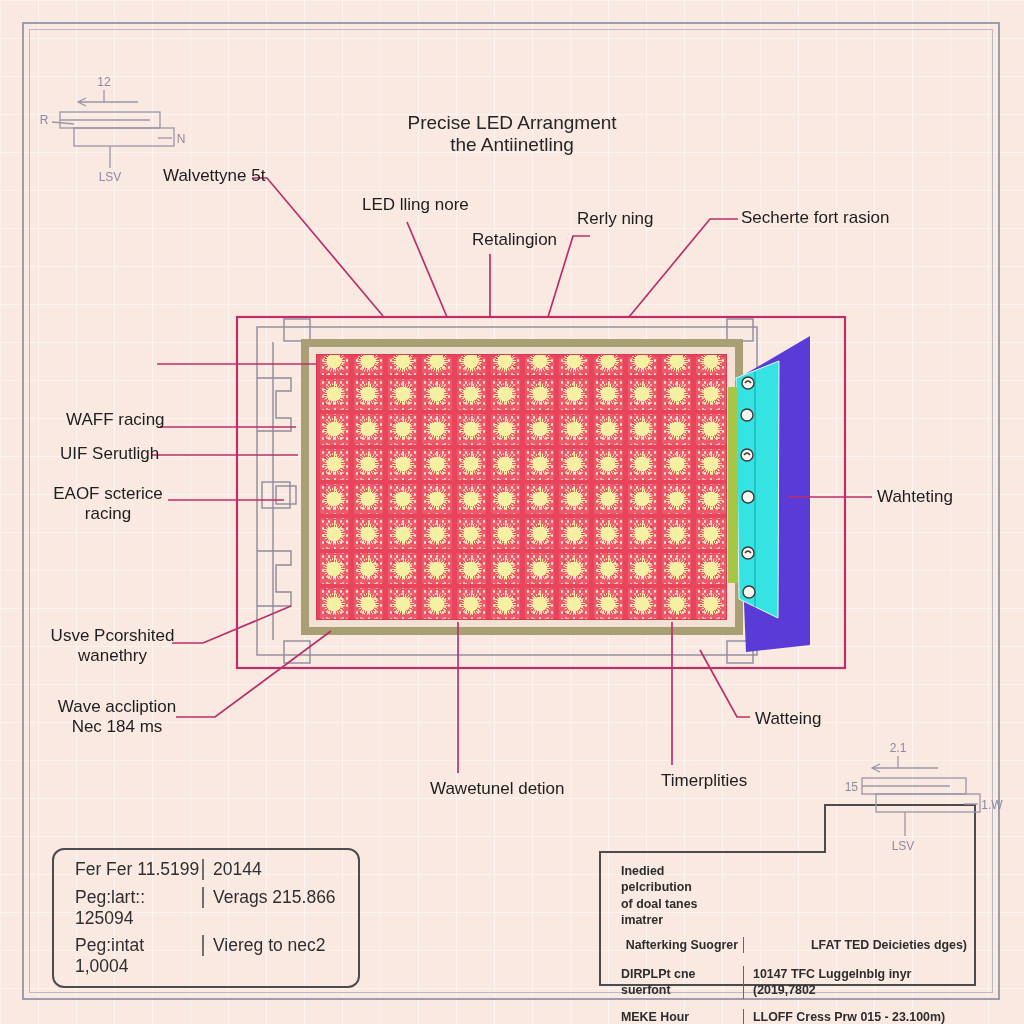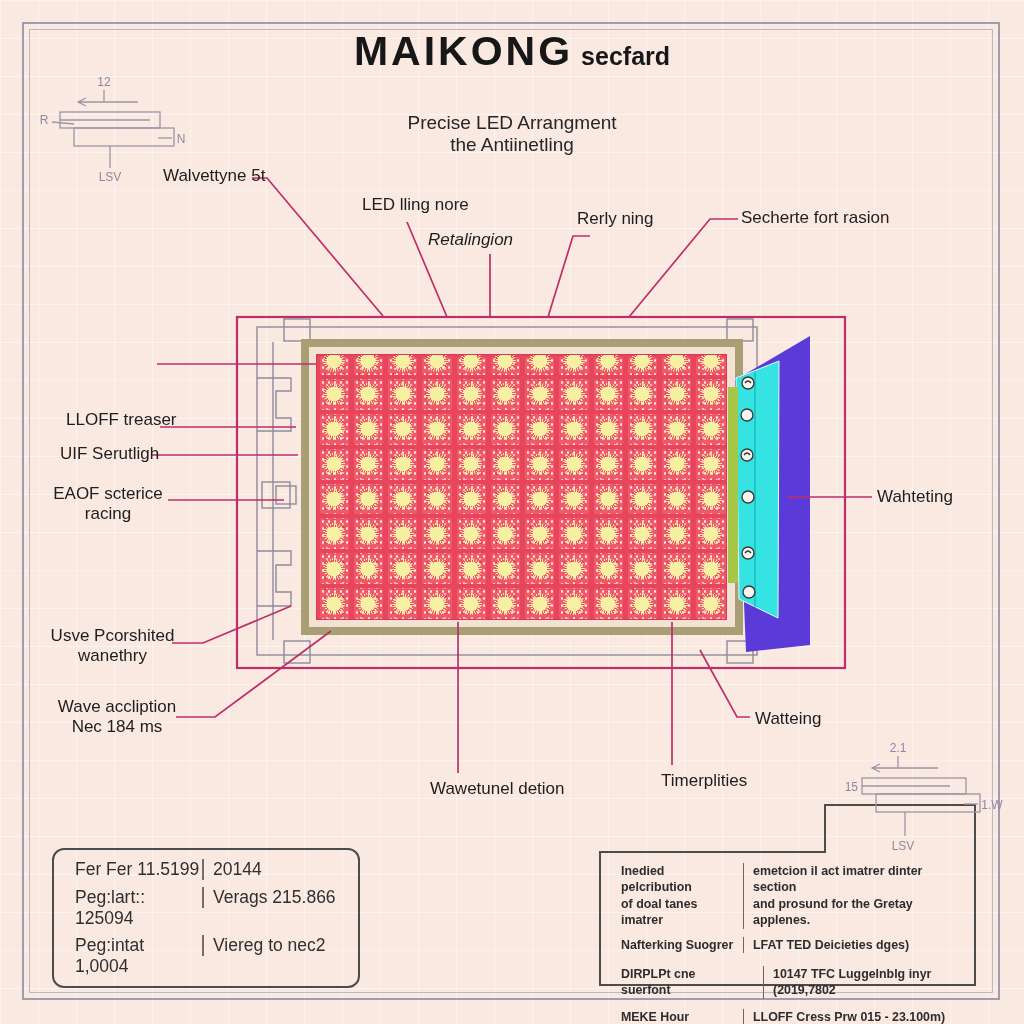--- a/index.html
+++ b/index.html
@@ -19,21 +19,21 @@
 
   #title{position:absolute;left:0;right:0;top:28px;text-align:center;white-space:nowrap;}
   #title .brand{font-size:41px;font-weight:bold;letter-spacing:3px;color:#171717;}
   #title .suffix{font-size:25px;font-weight:bold;color:#171717;margin-left:8px;}
   #subtitle{position:absolute;left:0;right:0;top:112px;text-align:center;font-size:19px;line-height:1.18;color:#262626;white-space:pre-line;}
 
   .lbl{position:absolute;font-size:17px;line-height:1.2;color:#1e1e1e;white-space:pre-line;}
   .ctr{text-align:center;}
   #lbl-walvettyne{left:163px;top:166px;}
   #lbl-led-lling{left:362px;top:195px;}
-  #lbl-retalingion{left:428px;top:230px;font-style:italic;}
+  #lbl-retalingion{left:472px;top:230px;}
   #lbl-rerly{left:577px;top:209px;}
   #lbl-secherte{left:741px;top:208px;}
   #lbl-poor{left:55px;top:348px;width:115px;}
   #lbl-waff{left:66px;top:410px;}
   #lbl-uif{left:60px;top:444px;}
   #lbl-eaof{left:48px;top:484px;width:120px;}
   #lbl-usve{left:45px;top:626px;width:135px;}
   #lbl-wave{left:52px;top:697px;width:130px;}
   #lbl-wahteting{left:877px;top:487px;}
   #lbl-wawetunel{left:430px;top:779px;}
@@ -77,35 +77,32 @@
   .lt-b{border-left:2px solid #6f6f6f;padding-left:9px;}
 
   
   #right-table{
     position:absolute;left:600px;top:852px;width:375px;height:133px;box-sizing:border-box;
     padding:11px 8px 0 21px;font-size:12.4px;font-weight:700;color:#2d2d2d;
   }
   .rt-row{display:flex;line-height:1.32;}
   .rt-a{width:117px;flex:none;white-space:pre-line;}
   .rt-b{flex:1;border-left:1.5px solid #666;padding-left:9px;margin-left:5px;white-space:pre-line;}
-  .rt-2{margin-top:8px;}
-  .rt-3{margin-top:13px;gap:20px;}
+  .rt-2{margin-top:8px;text-align:right;}
+  .rt-3{margin-top:13px;}
   .rt-4{margin-top:10px;}
 </style>
 </head>
 <body>
 
 <div id="page">
 
   <div class="border-outer"></div>
   <div class="border-inner"></div>
 
-  <div id="title">
-    <span class="brand">MAIKONG</span><span class="suffix">secfard</span>
-  </div>
   <div id="subtitle">Precise LED Arrangment
 the Antiinetling</div>
 
   <svg class="overlay" width="1024" height="1024" viewBox="0 0 1024 1024">
 
     <g stroke="#8f8a9b" stroke-width="1.4" fill="none">
       <rect x="257" y="327" width="500" height="328"></rect>
       <line x1="273" y1="342" x2="273" y2="640"></line>
       <rect x="284" y="319" width="26" height="22"></rect>
       <rect x="727" y="319" width="26" height="22"></rect>
@@ -381,21 +378,21 @@
       <span class="led" style="left: 359.625px; top: 248.571px;"></span>
       <div class="cell" style="left: 379.25px; top: 233.143px; width: 29.25px; height: 30.8571px;"></div>
       <span class="led" style="left: 393.875px; top: 248.571px;"></span>
     </div>
 
   <div class="lbl" id="lbl-walvettyne">Walvettyne 5t</div>
   <div class="lbl" id="lbl-led-lling">LED lling nore</div>
   <div class="lbl" id="lbl-retalingion">Retalingion</div>
   <div class="lbl" id="lbl-rerly">Rerly ning</div>
   <div class="lbl" id="lbl-secherte">Secherte fort rasion</div>
-  <div class="lbl" id="lbl-waff">LLOFF treaser</div>
+  <div class="lbl" id="lbl-waff">WAFF racing</div>
   <div class="lbl" id="lbl-uif">UIF Serutligh</div>
   <div class="lbl ctr" id="lbl-eaof">EAOF scterice
 racing</div>
   <div class="lbl ctr" id="lbl-usve">Usve Pcorshited
 wanethry</div>
   <div class="lbl ctr" id="lbl-wave">Wave accliption
 Nec 184 ms</div>
   <div class="lbl" id="lbl-wahteting">Wahteting</div>
   <div class="lbl" id="lbl-wawetunel">Wawetunel detion</div>
   <div class="lbl" id="lbl-timerplities">Timerplities</div>
@@ -413,22 +410,20 @@
     <div class="lt-row">
       <span class="lt-a">Peg:intat 1,0004</span>
       <span class="lt-b">Viereg to nec2</span>
     </div>
   </div>
 
   <div id="right-table">
     <div class="rt-row">
       <span class="rt-a">Inedied pelcribution
 of doal tanes imatrer</span>
-      <span class="rt-b">emetcion il act imatrer dinter section
-and prosund for the Gretay applenes.</span>
     </div>
     <div class="rt-row rt-2">
       <span class="rt-a">Nafterking Suogrer</span>
       <span class="rt-b">LFAT TED Deicieties dges)</span>
     </div>
     <div class="rt-row rt-3">
       <span class="rt-a">DIRPLPt cne suerfont</span>
       <span class="rt-b">10147 TFC Luggelnblg inyr (2019,7802</span>
     </div>
     <div class="rt-row rt-4">

